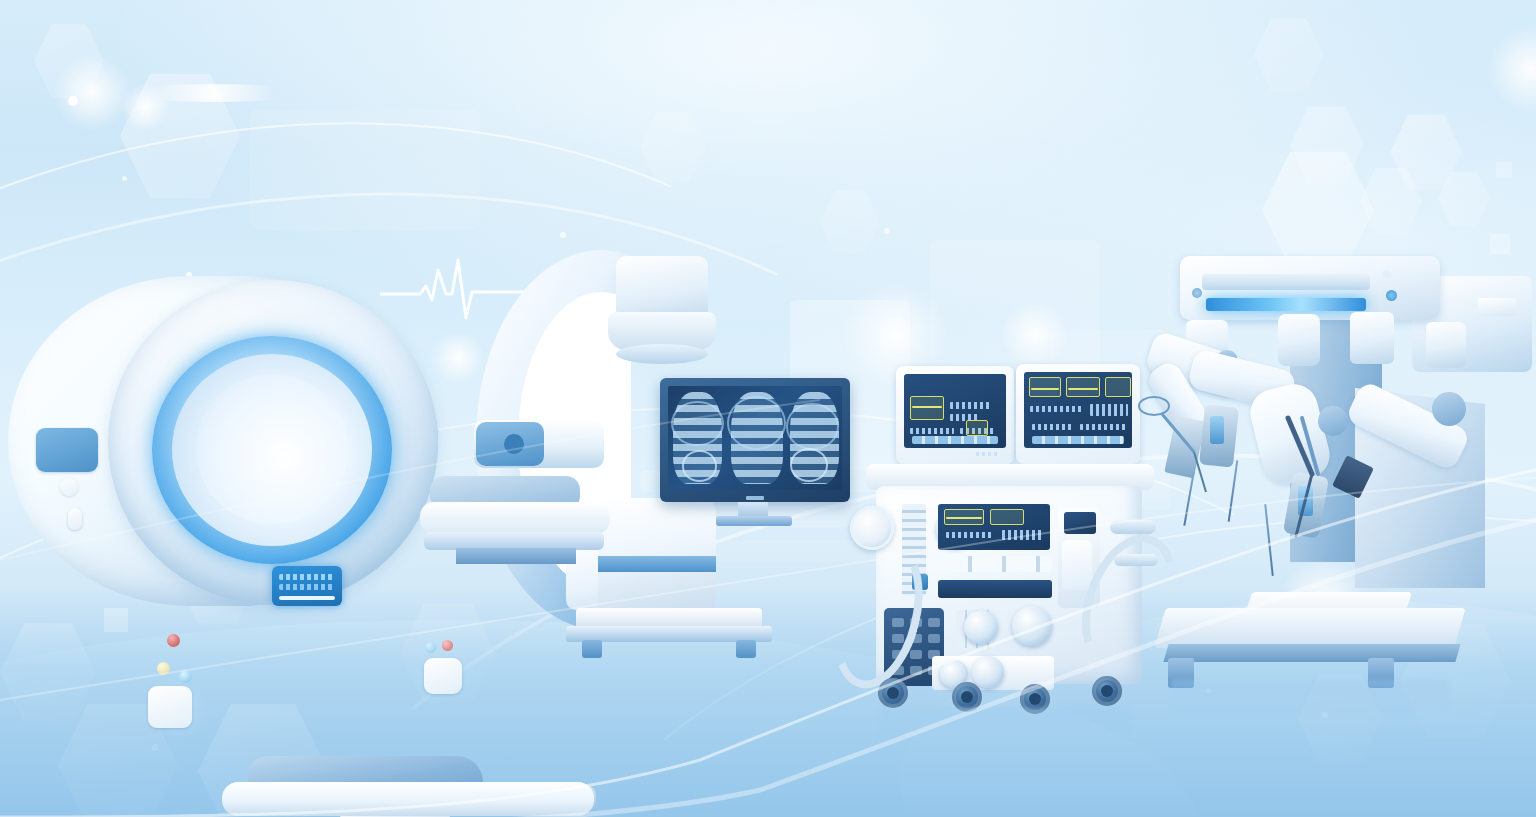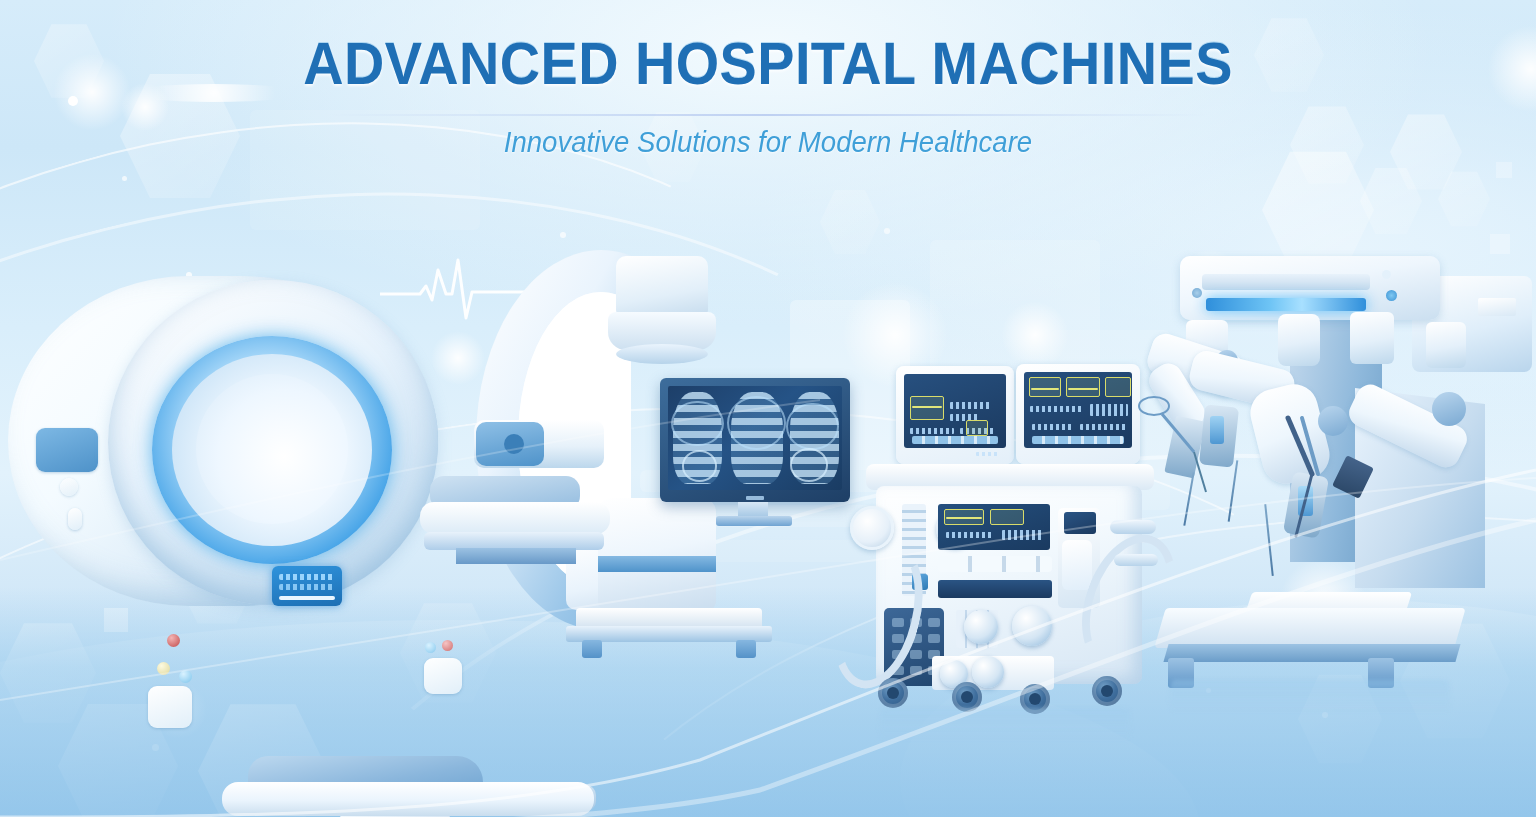--- a/index.html
+++ b/index.html
@@ -302,25 +302,20 @@
     <div class="dot" style="left:1322px;top:712px;width:6px;height:6px;opacity:.7;"></div>
     <div class="dot" style="left:1206px;top:688px;width:5px;height:5px;opacity:.6;"></div>
 
     <svg style="position:absolute;left:380px;top:248px;width:180px;height:80px;" viewBox="0 0 180 80">
       <polyline points="0,46 40,46 46,38 52,52 58,22 66,46 72,46 78,12 86,70 92,44 100,44 108,44 180,44" fill="none" stroke="#ffffff" stroke-width="3" stroke-linejoin="round" stroke-linecap="round" opacity=".95"></polyline>
     </svg>
 
     <div class="floor"></div>
   </div>
 
-  <div class="header">
-    <h1 class="title">ADVANCED HOSPITAL MACHINES</h1>
-    <div class="divider"></div>
-    <p class="subtitle">Innovative Solutions for Modern Healthcare</p>
-  </div>
 
   <div id="mri" class="m">
     <div class="mri-body"></div>
 
     <div class="mri-panel" style="left:36px;top:170px;width:62px;height:44px;background:linear-gradient(160deg,#7db8e4,#4e92c9);"></div>
     <div class="mri-panel" style="left:60px;top:220px;width:18px;height:18px;opacity:.8;"></div>
     <div class="mri-panel" style="left:68px;top:250px;width:14px;height:22px;"></div>
 
     <div class="mri-ring"></div>
     <div class="mri-bore1"></div>

